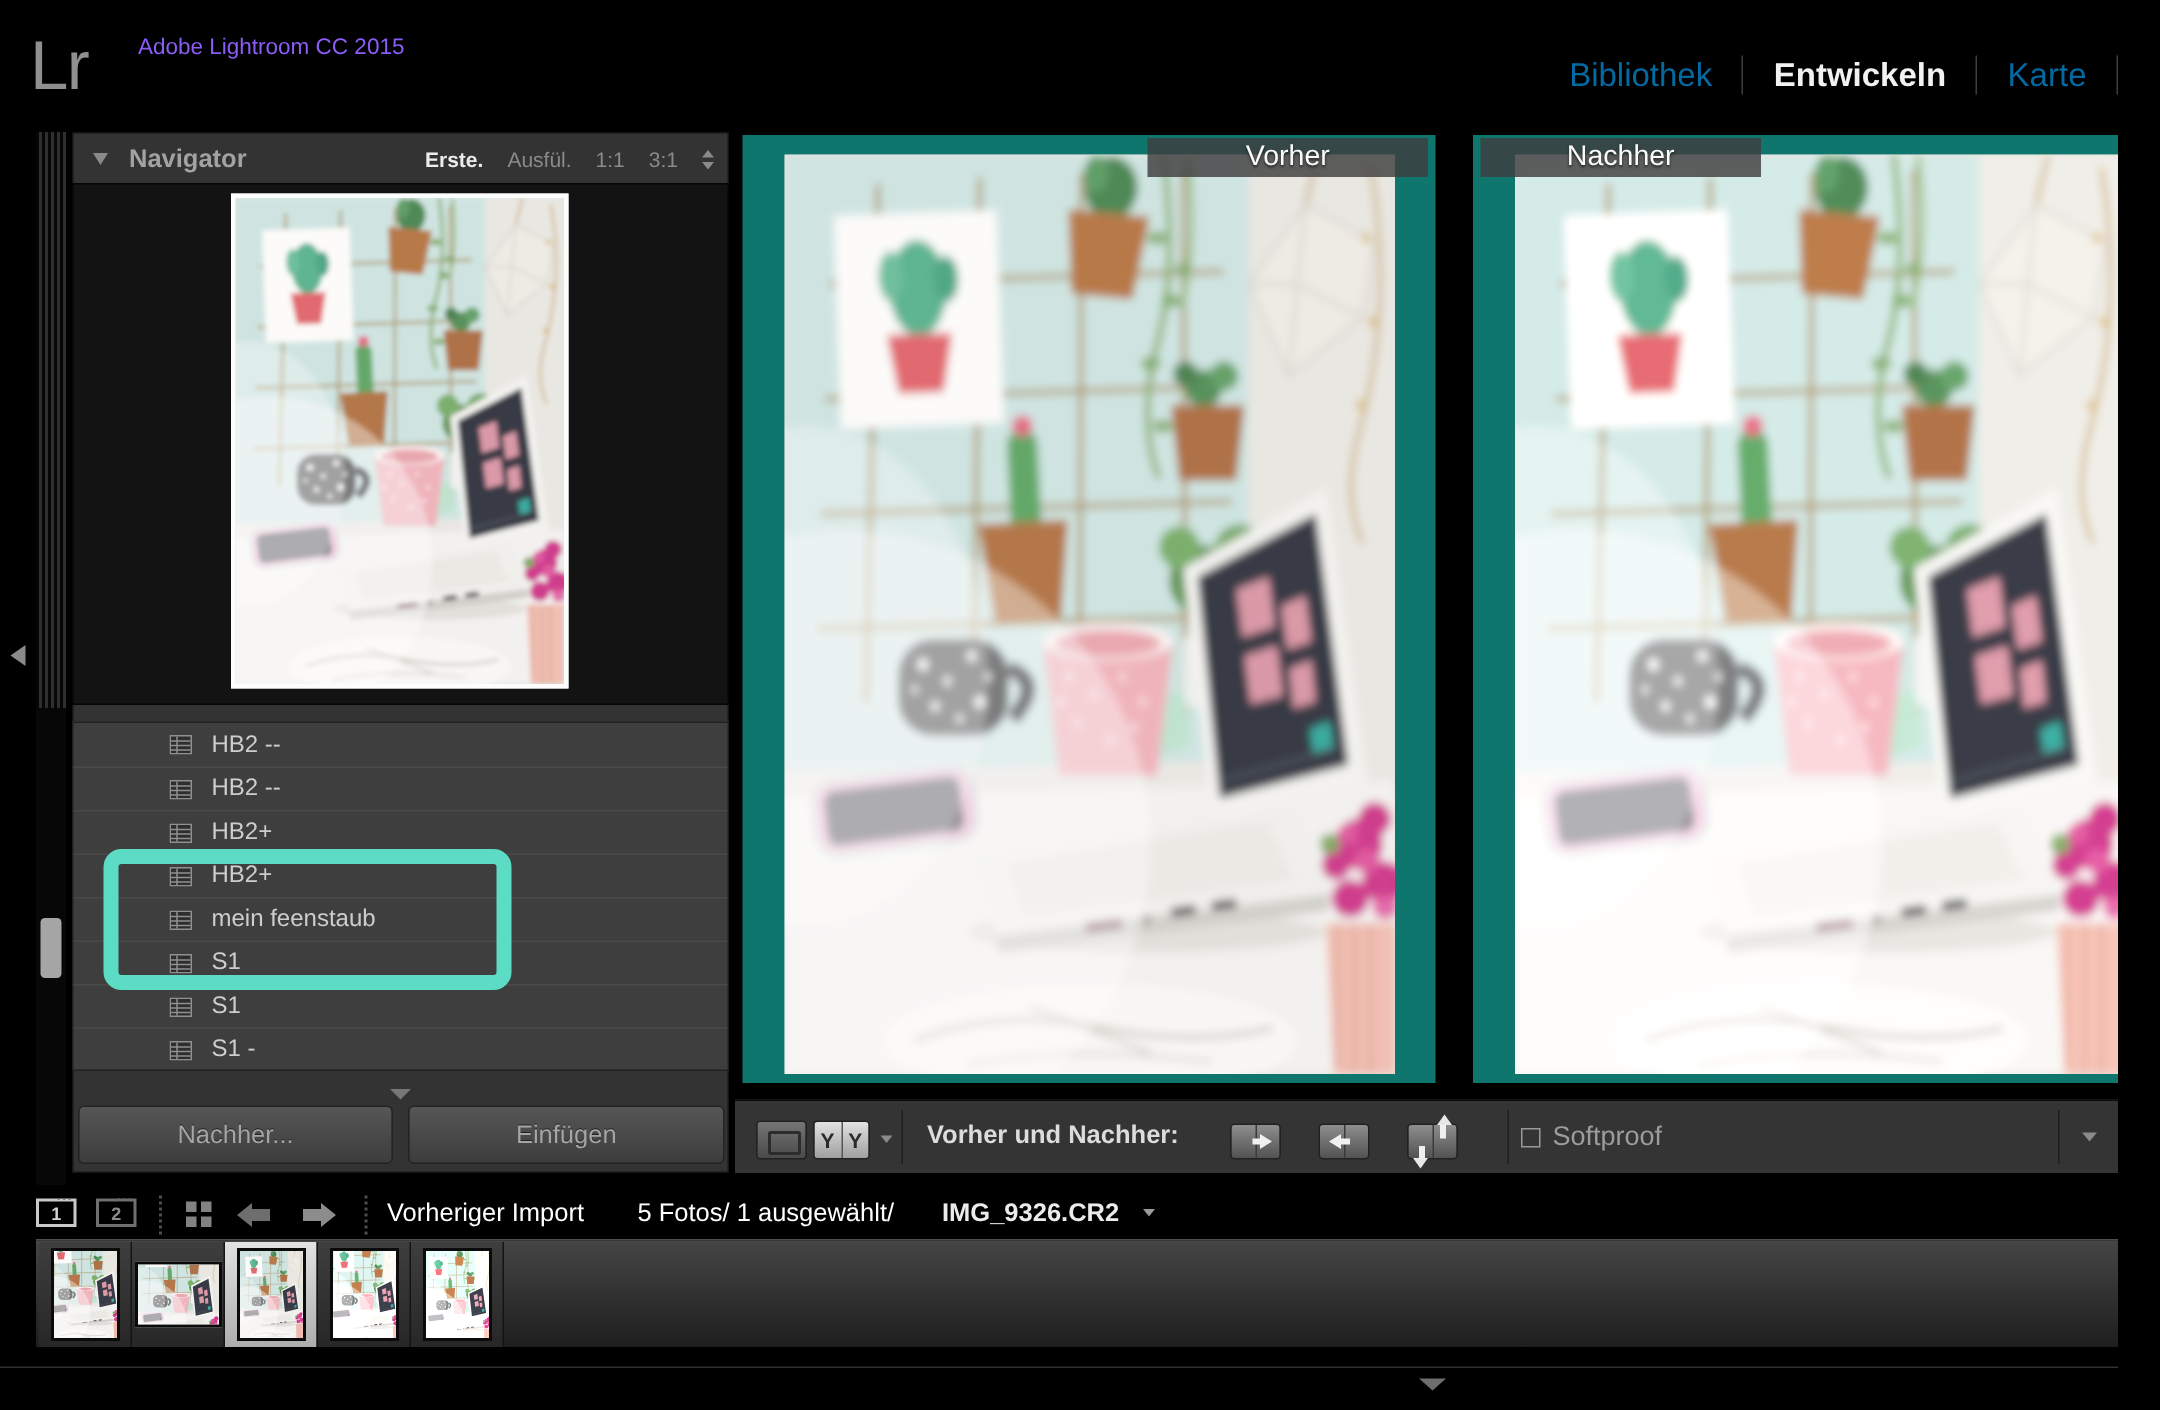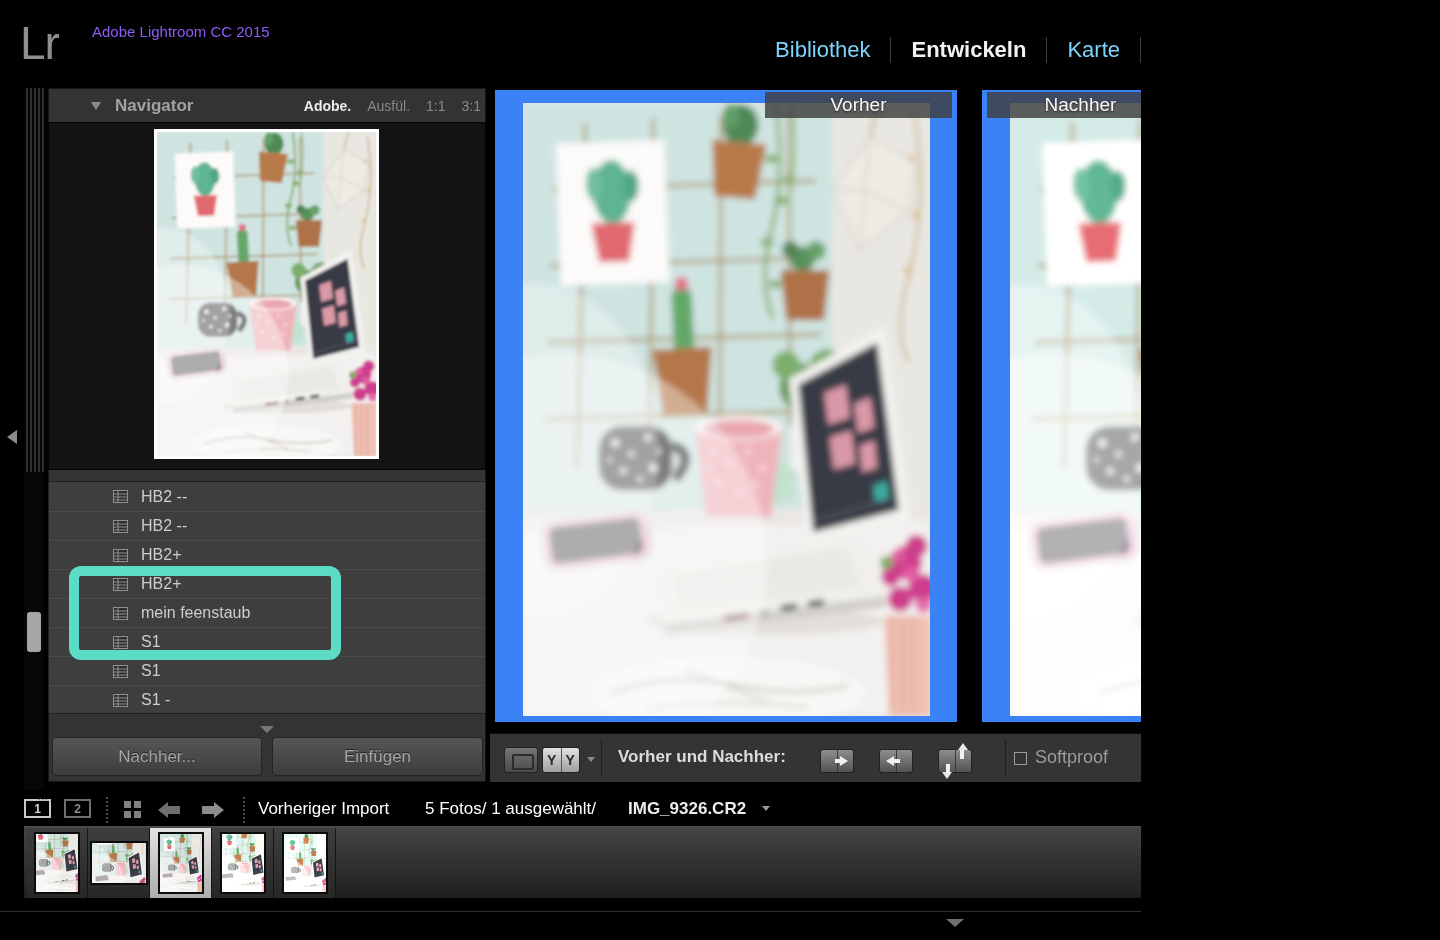--- a/index.html
+++ b/index.html
@@ -1,39 +1,39 @@
 <!DOCTYPE html>
 <html><head>
 <meta charset="utf-8">
 <style>
   html,body{margin:0;padding:0;background:#000;}
-  #app{position:relative;width:1141px;height:940px;background:#000;overflow:hidden;
+  #app{position:relative;width:1412px;height:940px;background:#000;overflow:hidden;
        font-family:"Liberation Sans","DejaVu Sans",sans-serif;-webkit-font-smoothing:antialiased;}
   .abs{position:absolute;}
 
   
   .logo{left:20px;top:16px;font-size:46px;font-weight:500;color:#8f8f8f;letter-spacing:-1px;}
   .app-line1{left:92px;top:23px;font-size:15px;color:#8b5cf6;}
   .app-line2{left:92px;top:40px;font-size:26px;color:#9e9e9e;display:flex;align-items:center;gap:14px;}
   .play-tri{width:0;height:0;border-left:11px solid #8a8a8a;border-top:7px solid transparent;border-bottom:7px solid transparent;display:inline-block;margin-top:4px;}
   .modules{right:0;top:30px;display:flex;align-items:center;height:40px;}
-  .module{padding:0 20px;font-size:22px;color:#7dd3fc;cursor:default;}
+  .module{padding:0 20px;font-size:22px;color:#0369a1;cursor:default;}
   .module.active{color:#f2f2f2;font-weight:600;}
   .mod-div{width:1px;height:26px;background:#3e3e3e;}
 
   
   .grip{left:24px;top:88px;width:20px;height:384px;
         background:repeating-linear-gradient(90deg,#060606 0 2px,#2f2f2f 2px 4px);}
   .scroll-track{left:24px;top:472px;width:20px;height:318px;background:#070707;}
   .scroll-thumb{left:3px;top:140px;width:14px;height:40px;background:#a5a5a5;border-radius:3px;}
   .collapse-left-tri{left:7px;top:430px;width:0;height:0;border-right:10px solid #8a8a8a;border-top:7px solid transparent;border-bottom:7px solid transparent;}
 
   
   .left-panel-bg{left:48px;top:88px;width:438px;height:694px;background:#333;border:1px solid #151515;box-sizing:border-box;}
-  .nav-header{left:48px;top:90px;width:438px;height:32px;display:flex;align-items:center;padding-left:29px;}
+  .nav-header{left:48px;top:90px;width:438px;height:32px;display:flex;align-items:center;}
   .tri-down{width:0;height:0;border-top:8px solid #8a8a8a;border-left:5px solid transparent;border-right:5px solid transparent;display:inline-block;}
   .nav-title{font-size:17px;font-weight:700;color:#a2a2a2;margin-left:14px;}
   .nav-opts{margin-left:auto;display:flex;align-items:center;gap:16px;padding-right:10px;}
   .nav-opt{font-size:14px;color:#8a8a8a;}
   .nav-opt.active{color:#ececec;font-weight:700;}
   .updown{display:flex;flex-direction:column;gap:3px;}
   .updown .u{width:0;height:0;border-bottom:5px solid #8a8a8a;border-left:4px solid transparent;border-right:4px solid transparent;}
   .updown .d{width:0;height:0;border-top:5px solid #8a8a8a;border-left:4px solid transparent;border-right:4px solid transparent;}
   .nav-preview{left:48px;top:122px;width:438px;height:348px;background:#131313;border:1px solid #050505;box-sizing:border-box;}
   .nav-thumb{left:154px;top:129px;width:219px;height:324px;border:3px solid #fdfdfd;background:#dfe8e5;}
@@ -45,21 +45,21 @@
   .preset-row:first-child{border-top:none;}
   .preset-label{font-size:16px;color:#cdcdcd;}
   .annot{left:69px;top:566px;width:272px;height:94px;border:10px solid #5cdcc4;border-radius:12px;box-sizing:border-box;pointer-events:none;}
   .panel-end-tri{left:260px;top:726px;width:0;height:0;border-top:7px solid #777;border-left:7px solid transparent;border-right:7px solid transparent;}
   .lr-btn{top:737px;height:39px;background:linear-gradient(#565656,#3d3d3d);border:1px solid #242424;border-radius:4px;
           color:#a5a5a5;font-size:17px;display:flex;align-items:center;justify-content:center;box-sizing:border-box;text-shadow:0 -1px 0 #222;}
   .btn-copy{left:52px;width:210px;}
   .btn-paste{left:272px;width:211px;}
 
   
-  .cmp-panel{top:90px;width:462px;height:632px;background:#3b82f6;}
+  .cmp-panel{top:90px;width:462px;height:632px;background:#0f766e;}
   .cmp-before{left:495px;}
   .cmp-after{left:982px;width:460px;}
   .cmp-img{position:absolute;left:28px;top:13px;width:407px;height:613px;background:#e9e4df;overflow:hidden;}
   .cmp-label{position:absolute;top:2px;width:187px;height:26px;background:rgba(62,62,62,0.82);
              color:#fafafa;font-size:19px;display:flex;align-items:center;justify-content:center;text-shadow:0 1px 2px #222;}
   .lbl-before{right:5px;}
   .lbl-after{left:5px;}
 
   
   .right-sliver{left:1425px;top:84px;width:15px;height:706px;background:#282828;border-left:1px solid #0a0a0a;box-sizing:border-box;}
@@ -294,21 +294,21 @@
   <div class="abs scroll-track">
     <div class="abs scroll-thumb"></div>
   </div>
 
   <div class="abs left-panel-bg"></div>
 
   <div class="abs nav-header">
     <span class="tri-down" style="margin-left:14px"></span>
     <span class="nav-title">Navigator</span>
     <span class="nav-opts">
-      <span class="nav-opt active">Adobe.</span>
+      <span class="nav-opt active">Erste.</span>
       <span class="nav-opt">Ausfül.</span>
       <span class="nav-opt">1:1</span>
       <span class="nav-opt">3:1</span>
       <span class="updown">
           <span class="u"></span>
           <span class="d"></span>
         </span>
     </span>
   </div>
 

